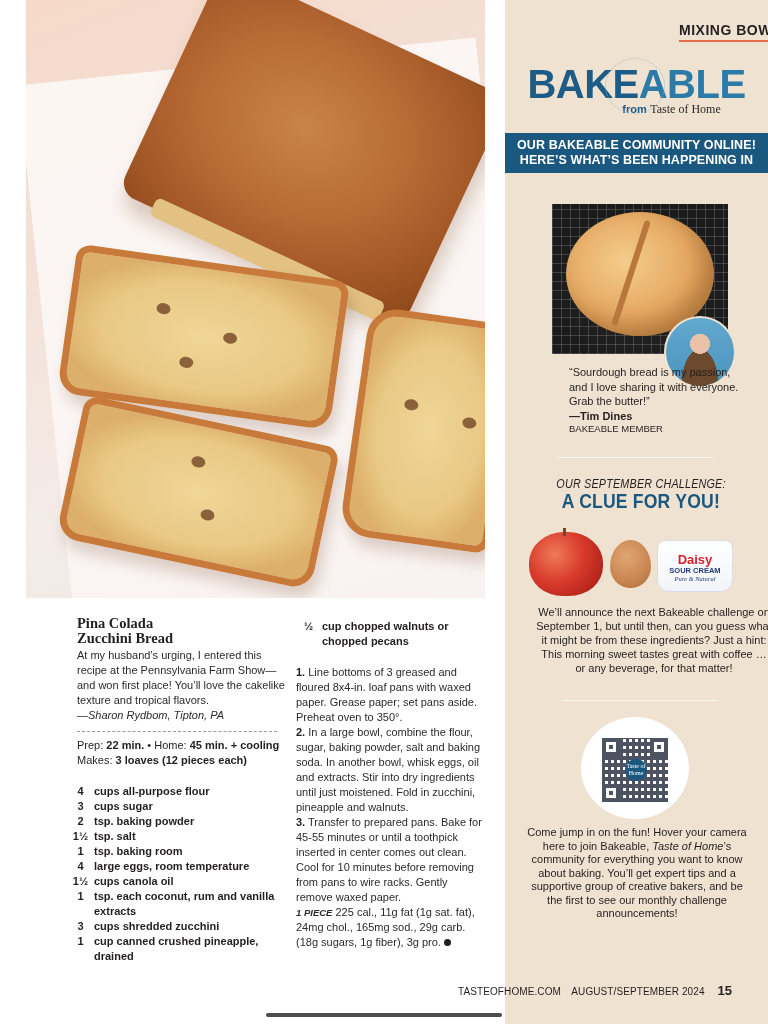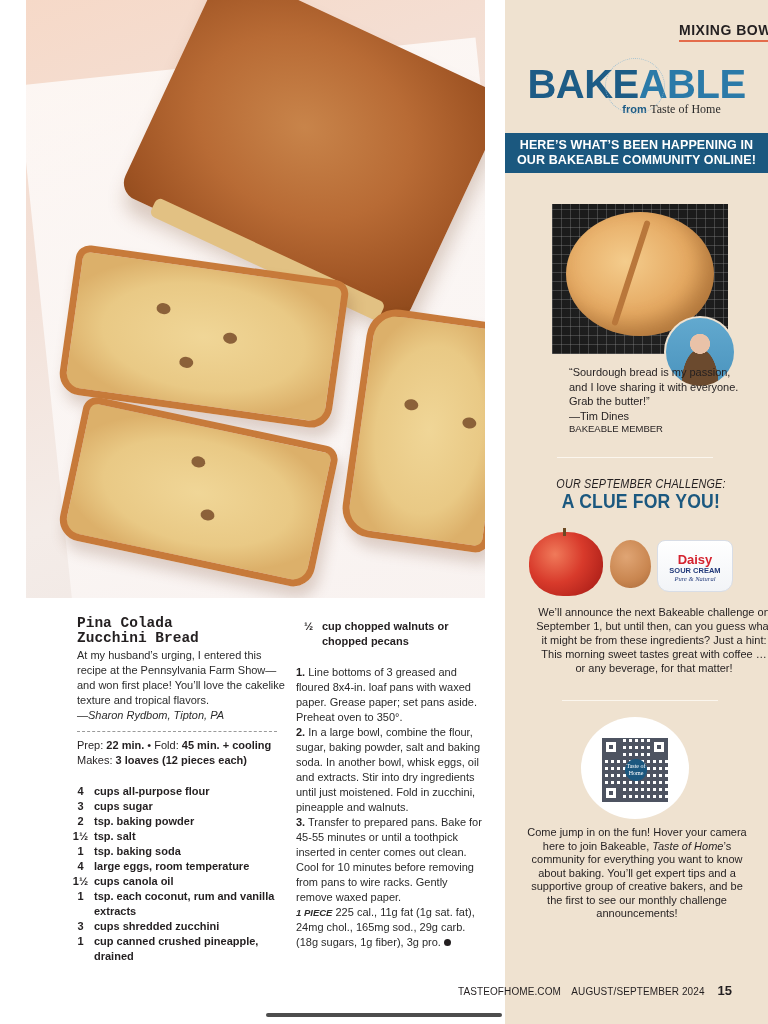--- a/index.html
+++ b/index.html
@@ -34,21 +34,21 @@
     border: 7px solid #c77a3a;
     box-shadow: 6px 10px 14px rgba(120,70,40,0.22);
   }
   .slice.s1 { left: 40px; top: 262px; width: 275px; height: 150px; transform: rotate(8deg); }
   .slice.s2 { left: 42px; top: 420px; width: 260px; height: 145px; transform: rotate(12deg); }
   .slice.s3 { left: 328px; top: 315px; width: 150px; height: 230px; transform: rotate(8deg); border-radius: 30px 14px 14px 30px; }
   .nut { position: absolute; width: 14px; height: 11px; border-radius: 50%; background: #7a4e2a; opacity: 0.85; }
 
   
   .recipe { position: absolute; left: 77px; top: 616px; width: 210px; }
-  .recipe-title { font-family: Liberation Mono, monospace; font-weight: 700; font-size: 14.5px; line-height: 15px; color: #231f20; }
+  .recipe-title { font-family: Liberation Serif, serif; font-weight: 700; font-size: 14.5px; line-height: 15px; color: #231f20; }
   .recipe-intro { font-family: "Liberation Sans", sans-serif; font-size: 11px; line-height: 15px; margin-top: 2px; color: #2b2b2b; }
   .recipe-byline { font-style: italic; }
   .dash-rule { border-top: 1px dashed #9a9a9a; margin: 8px 0 6px 0; width: 200px; }
   .meta { font-family: "Liberation Sans", sans-serif; font-size: 11px; line-height: 15px; }
   .meta b { font-weight: 700; }
   .ingredients { list-style: none; margin-top: 16px; margin-left: -10px; }
   .ingredients li { display: flex; font-family: "Liberation Sans", sans-serif; font-size: 11px; line-height: 15px; font-weight: 700; }
   .ingredients .qty { width: 27px; text-align: center; flex-shrink: 0; }
   .ingredients .item { flex: 1; }
 
@@ -103,21 +103,21 @@
     content: ""; position: absolute; left: 62px; top: 6px; width: 6px; height: 110px; background: #b9773b; transform: rotate(18deg); border-radius: 3px;
   }
   .avatar {
     position: absolute; left: 159px; top: 316px; width: 72px; height: 72px; border-radius: 50%;
     background: radial-gradient(circle at 50% 38%, #e9c2a8 0 18%, transparent 19%),
                 radial-gradient(ellipse at 50% 100%, #6b4a2e 0 38%, transparent 39%),
                 linear-gradient(180deg, #62a9cf 0%, #4a93bd 100%);
     border: 2px solid #efe2d0;
   }
   .quote { position: absolute; left: 46px; top: 365px; width: 180px; font-family: "Liberation Sans", sans-serif; font-size: 11px; line-height: 14.5px; color: #231f20; margin-left: 18px; }
-  .quote-author { font-weight: 400; }
+  .quote-author { font-weight: 700; }
   .quote-role { font-size: 9.5px; line-height: 12px; }
   .divider { position: absolute; height: 1px; background: #fbf6ee; }
   .divider.d1 { left: 52px; top: 457px; width: 156px; }
   .divider.d2 { left: 57px; top: 700px; width: 156px; }
   .challenge-kicker {
     position: absolute; left: 0; top: 477px; width: 263px; text-align: center; padding-left: 10px;
     font-family: "Liberation Sans", sans-serif; font-style: italic; font-size: 12px; letter-spacing: 0.2px; color: #231f20; transform: scaleX(0.9);
   }
   .challenge-title {
     position: absolute; left: 0; top: 490px; width: 263px; text-align: center; padding-left: 10px;
@@ -190,21 +190,21 @@
     <span>Pina Colada</span><br>
     <span>Zucchini Bread</span>
   </h1>
   <p class="recipe-intro">
     <span>At my husband’s urging, I entered this recipe at the Pennsylvania Farm Show—and won first place! You’ll love the cakelike texture and tropical flavors.</span><br>
     <span class="recipe-byline">—Sharon Rydbom, Tipton, PA</span>
   </p>
   <div class="dash-rule"></div>
   <div class="meta">
     <span>Prep:</span>
-    <b>22 min.</b><span> • </span><span>Fold:</span>
+    <b>22 min.</b><span> • </span><span>Home:</span>
     <b>45 min. + cooling</b><br>
     <span>Makes:</span>
     <b>3 loaves (12 pieces each)</b>
   </div>
   <ul class="ingredients">
     <li>
         <span class="qty">4</span>
         <span class="item">cups all-purpose flour</span>
       </li>
     <li>
@@ -214,21 +214,21 @@
     <li>
         <span class="qty">2</span>
         <span class="item">tsp. baking powder</span>
       </li>
     <li>
         <span class="qty">1½</span>
         <span class="item">tsp. salt</span>
       </li>
     <li>
         <span class="qty">1</span>
-        <span class="item">tsp. baking soda</span>
+        <span class="item">tsp. baking room</span>
       </li>
     <li>
         <span class="qty">4</span>
         <span class="item">large eggs, room temperature</span>
       </li>
     <li>
         <span class="qty">1½</span>
         <span class="item">cups canola oil</span>
       </li>
     <li>
@@ -267,22 +267,22 @@
   <div class="brand">
     <div class="brand-ring"></div>
     <div class="brand-name"><span>BAKE</span><span class="accent">ABLE</span></div>
     <div class="brand-from">
       <span class="from">from</span>
       <span class="toh">Taste of Home</span>
     </div>
   </div>
 
   <div class="banner">
+    <div>OUR BAKEABLE COMMUNITY ONLINE!</div>
     <div>HERE’S WHAT’S BEEN HAPPENING IN</div>
-    <div>OUR BAKEABLE COMMUNITY ONLINE!</div>
   </div>
 
   <div class="community-photo">
     <div class="rack"></div>
     <div class="sourdough"></div>
   </div>
   <div class="avatar"></div>
 
   <div class="quote">
     <div>“Sourdough bread is my passion, and I love sharing it with everyone. Grab the butter!”</div>

